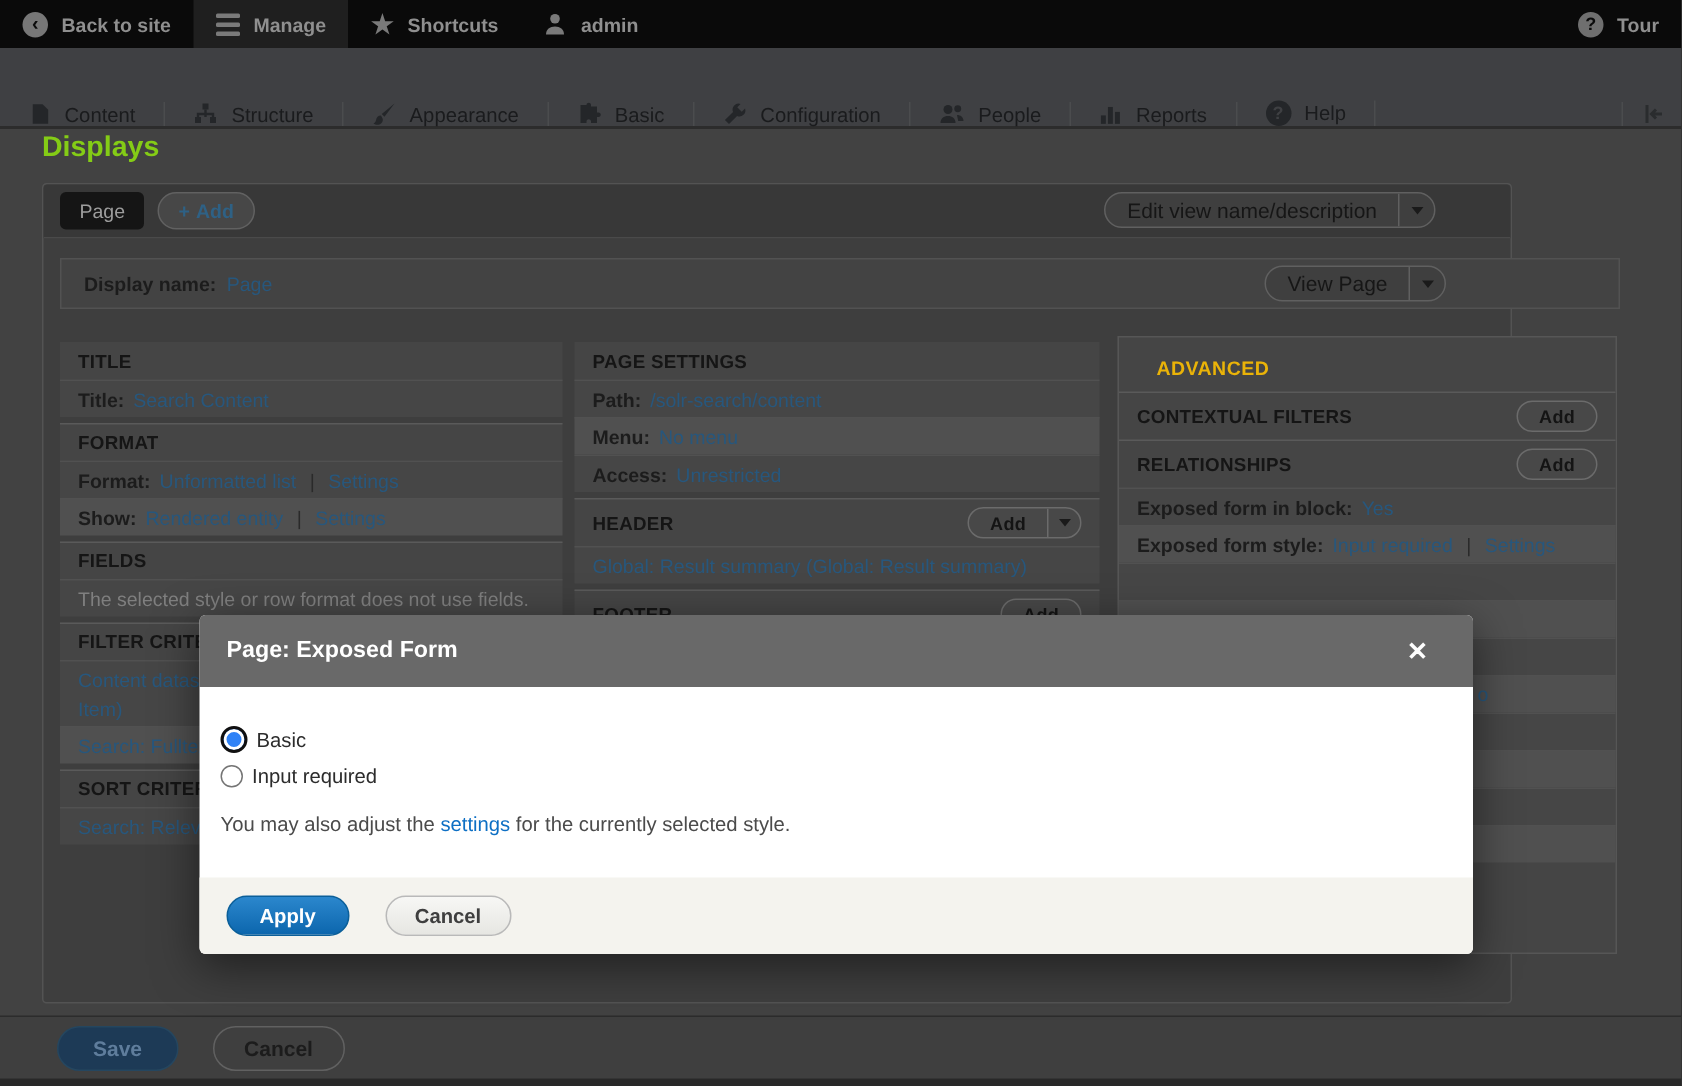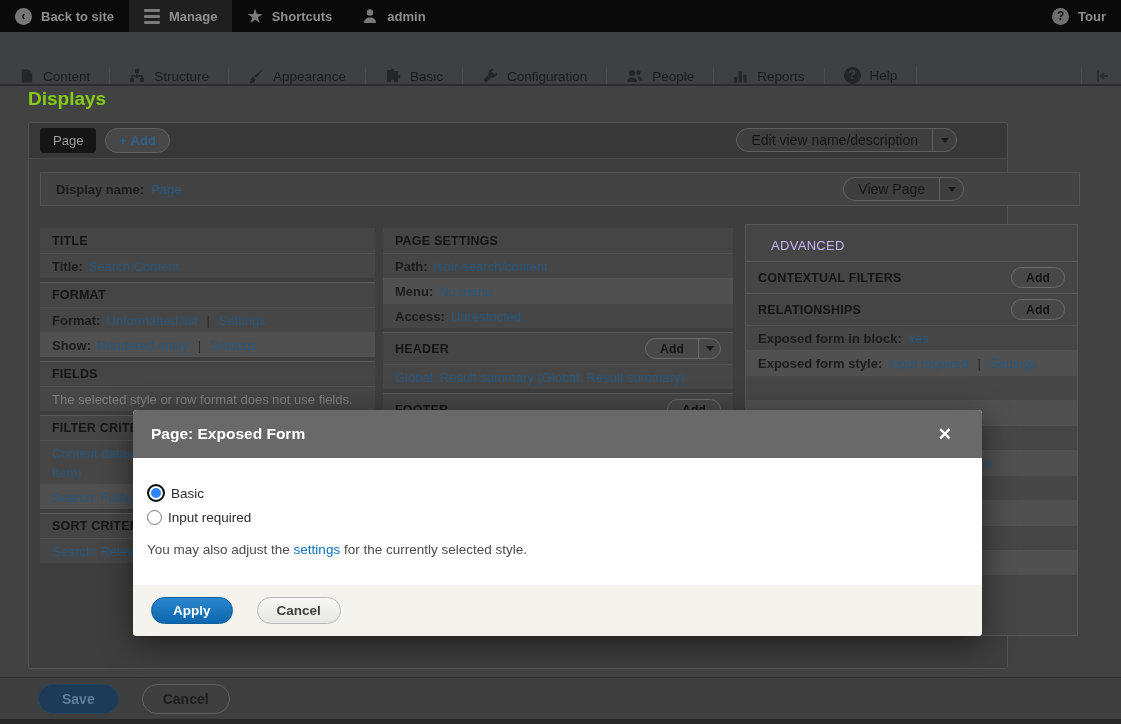--- a/index.html
+++ b/index.html
@@ -62,21 +62,21 @@
               border:1px solid #525252; display:flex; align-items:center; padding:0 15px; font-size:13px; }
   .disp-bar .lbl { font-weight:bold; color:#1c1c1c; margin-right:7px; }
   .view-page-pill { right:43px; top:54px; }
 
   
   .col { position:absolute; top:105px; }
   .col-left  { left:11px;  width:335px; }
   .col-mid   { left:354px; width:350px; }
   .fieldset-adv { position:absolute; left:716px; top:101px; width:333px; height:412px;
                   border:1px solid #565656; background:#454545; }
-  .adv-label { padding:13px 0 0 25px; font-size:13px; font-weight:normal; color:#c4b5fd;
+  .adv-label { padding:13px 0 0 25px; font-size:13px; font-weight:bold; color:#eab308;
                letter-spacing:.3px; height:36px; }
 
   .hdr { height:25px; display:flex; align-items:center; padding:0 12px; background:#454545;
          border-top:1px solid #5a5a5a; font-size:12.5px; font-weight:bold; color:#151515;
          letter-spacing:.2px; }
   .hdr.tall { height:32px; }
   .hdr.first { border-top:none; }
   .row { min-height:25px; display:flex; align-items:center; padding:1px 12px; background:#464646;
          border-top:1px solid #515151; font-size:13px; color:#1a1a1a; }
   .row.light { background:#505050; }

